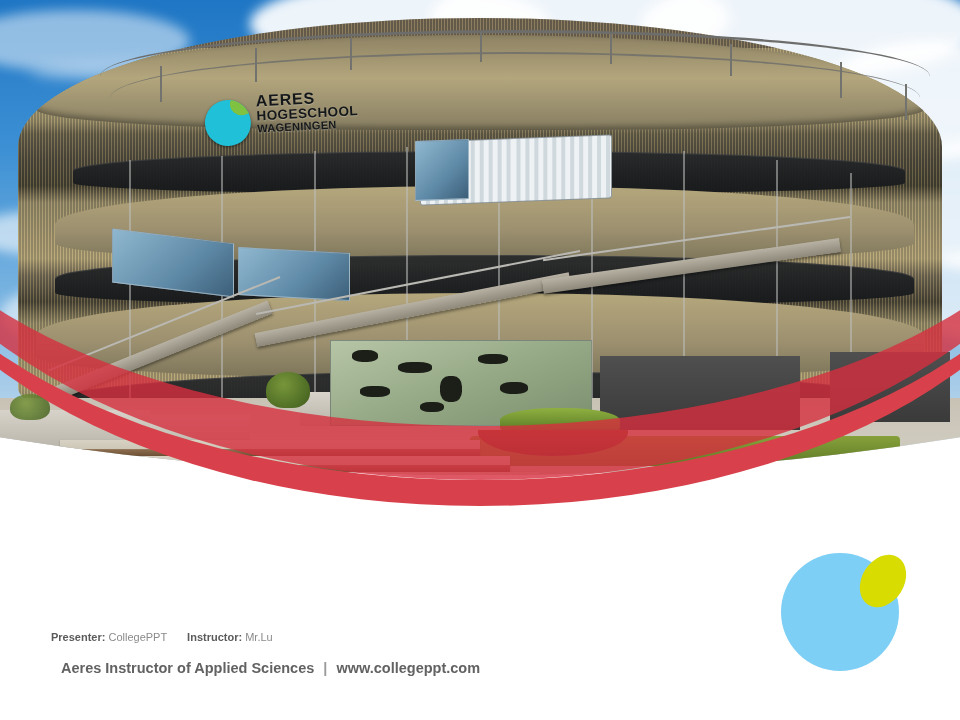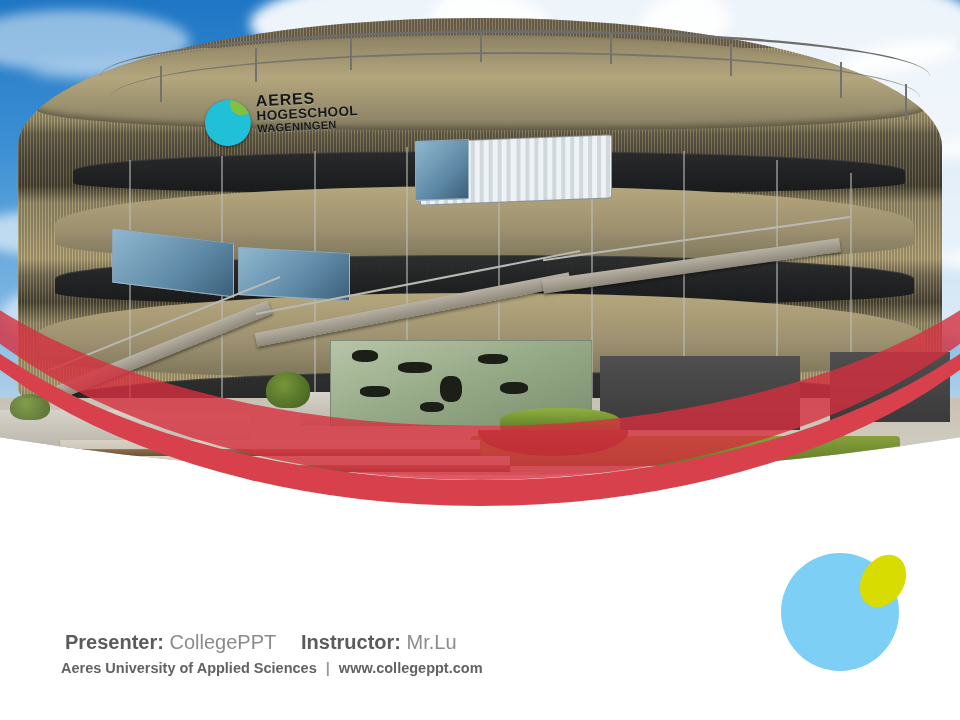--- a/index.html
+++ b/index.html
@@ -267,23 +267,23 @@
     left: 60px;
     top: 548px;
     font-size: 39px;
     font-weight: bold;
     letter-spacing: -.3px;
     color: #e8434d;
     white-space: nowrap;
   }
   .meta1 {
     position: absolute;
-    left: 65px;
+    left: 51px;
     top: 631px;
-    font-size: 20px;
+    font-size: 11px;
     color: #8b8b8b;
     white-space: nowrap;
   }
   .meta1 .k {
     color: #5b5b5b;
     font-weight: bold;
   }
   .meta1 .gap { display: inline-block; width: 14px; }
   .meta2 {
     position: absolute;
@@ -462,21 +462,21 @@
 
   <div class="meta1">
     <span class="k">Presenter:</span>
     <span>CollegePPT</span>
     <span class="gap"></span>
     <span class="k">Instructor:</span>
     <span>Mr.Lu</span>
   </div>
 
   <div class="meta2">
-    <span>Aeres University of Applied Sciences</span>
+    <span>Aeres Instructor of Applied Sciences</span>
     <span class="sep">|</span>
     <span>www.collegeppt.com</span>
   </div>
 
   <div class="mark">
     <svg width="146" height="146" viewBox="0 0 146 146">
 
       <path d="M 60 6
                A 67 67 0 1 1 60 140
                A 59 59 0 1 0 60 6 Z" fill="#1e8a2e"></path>

